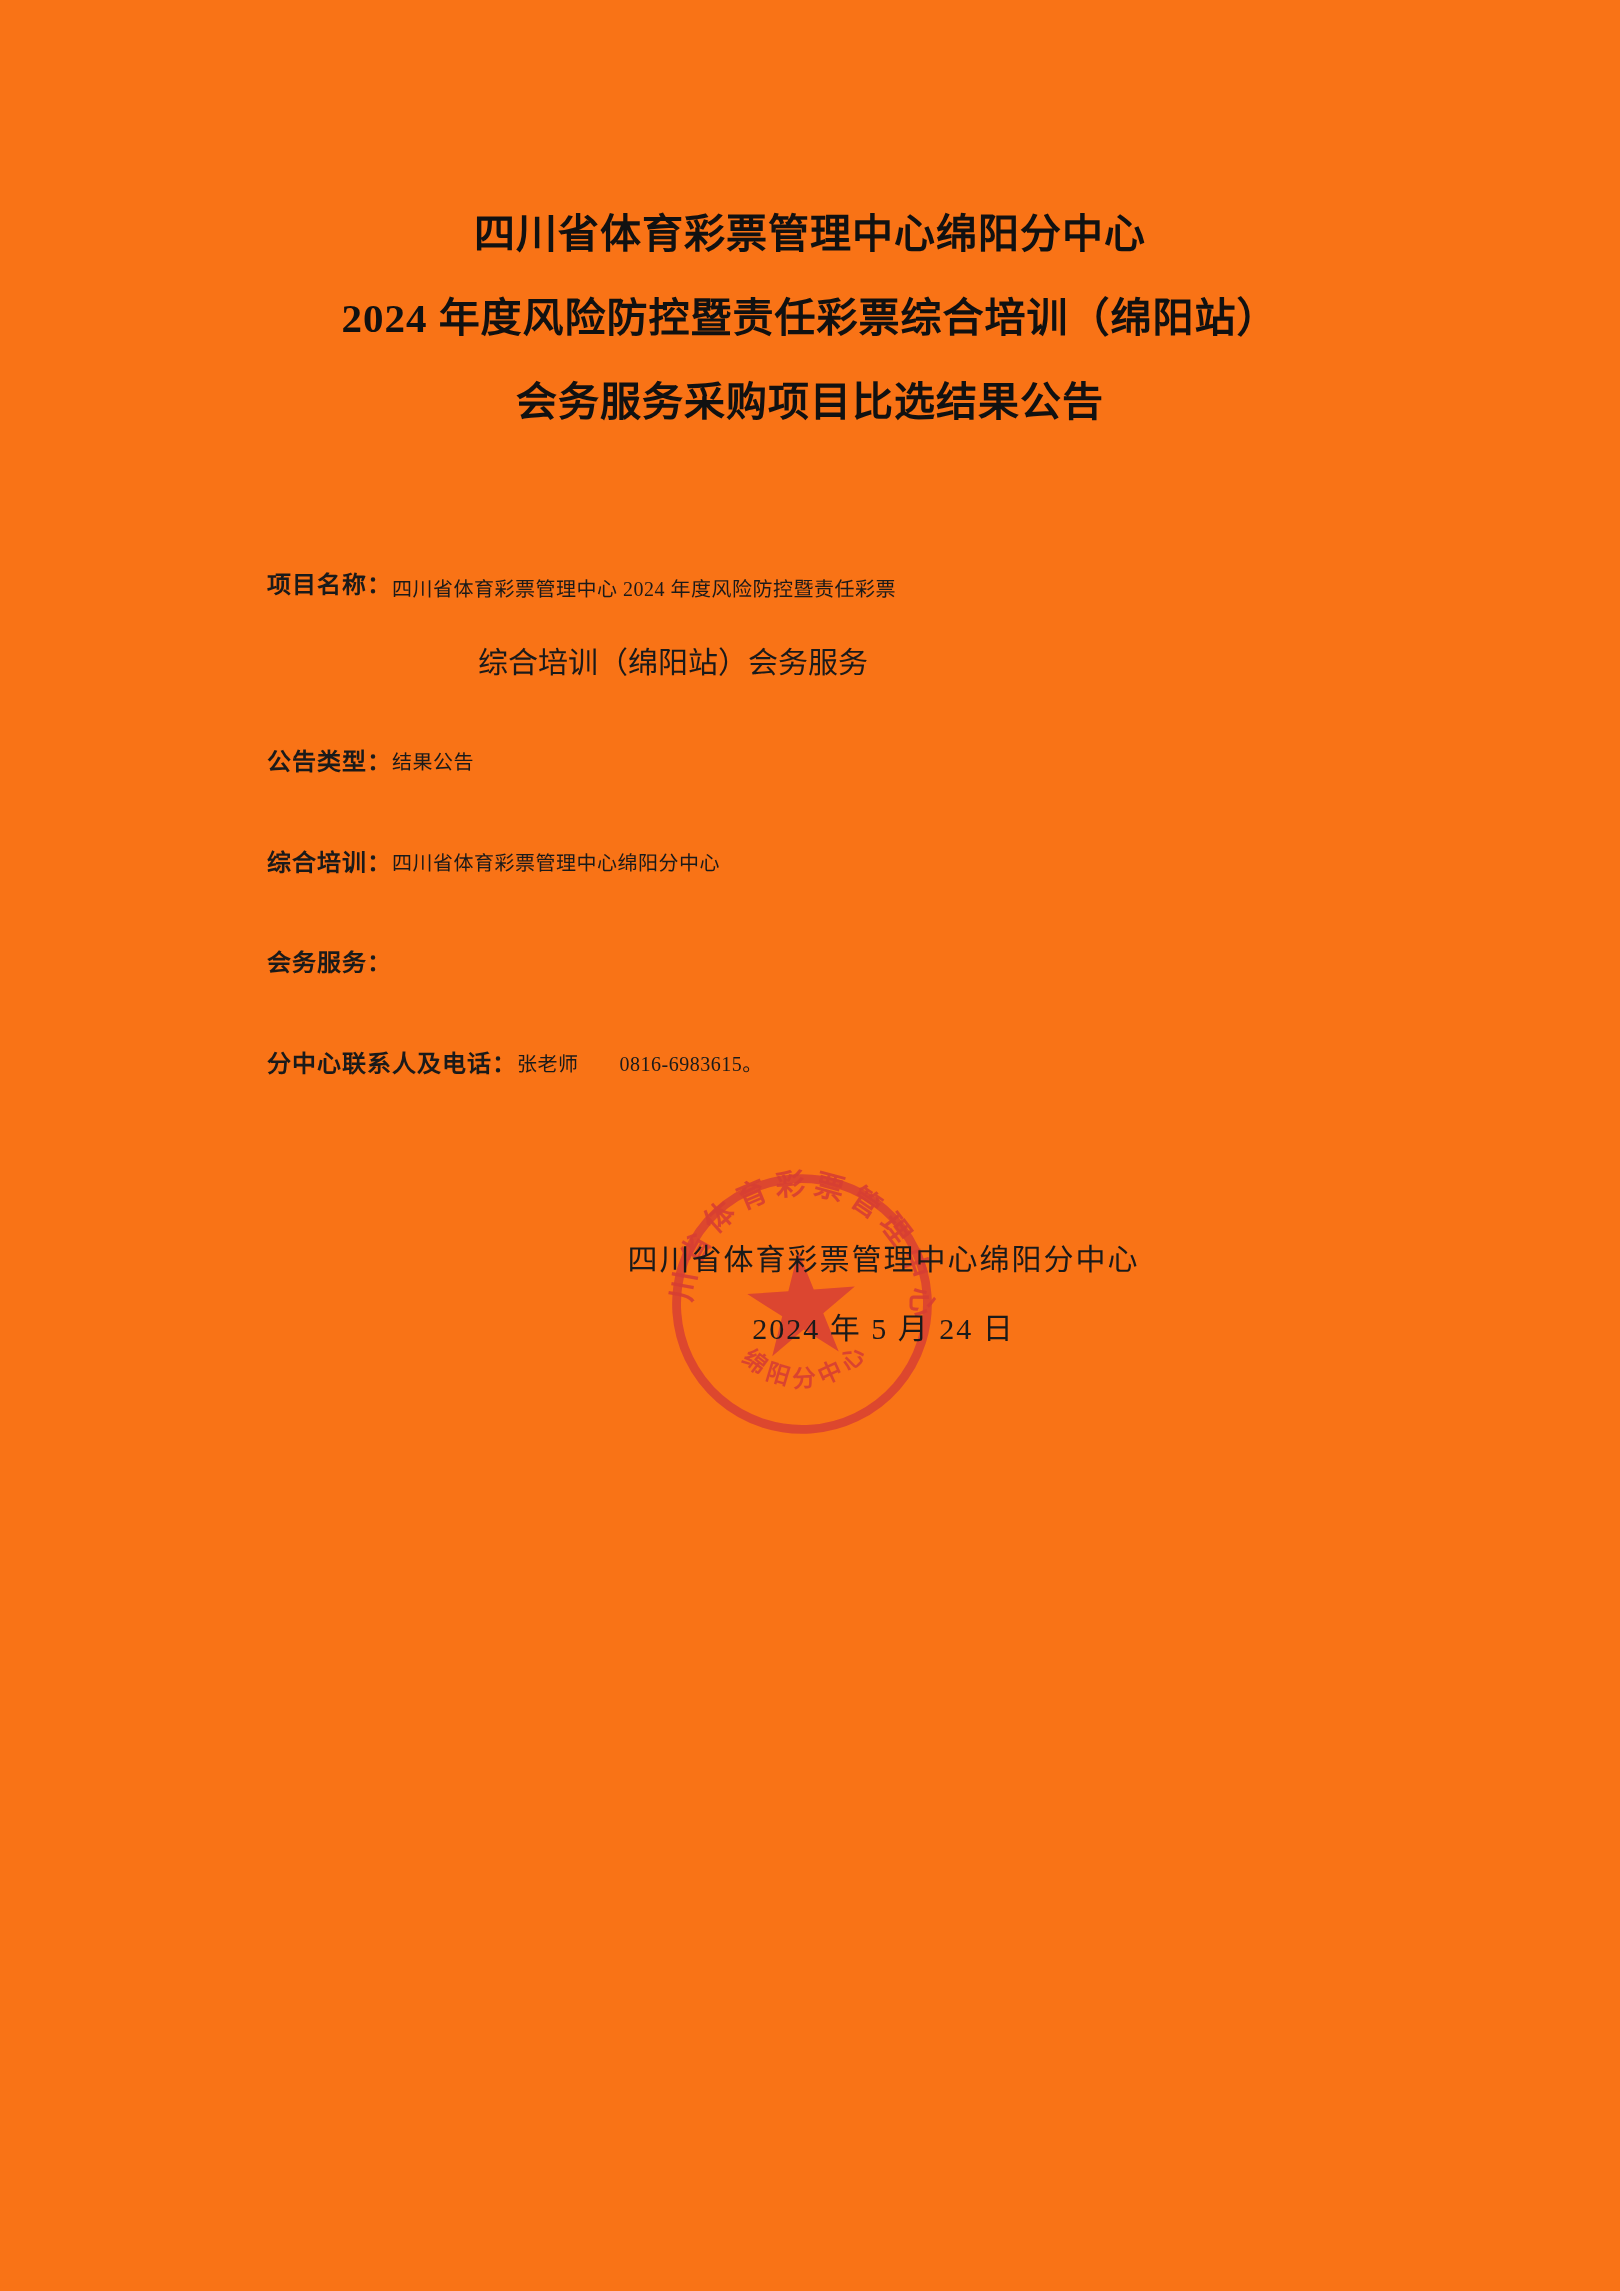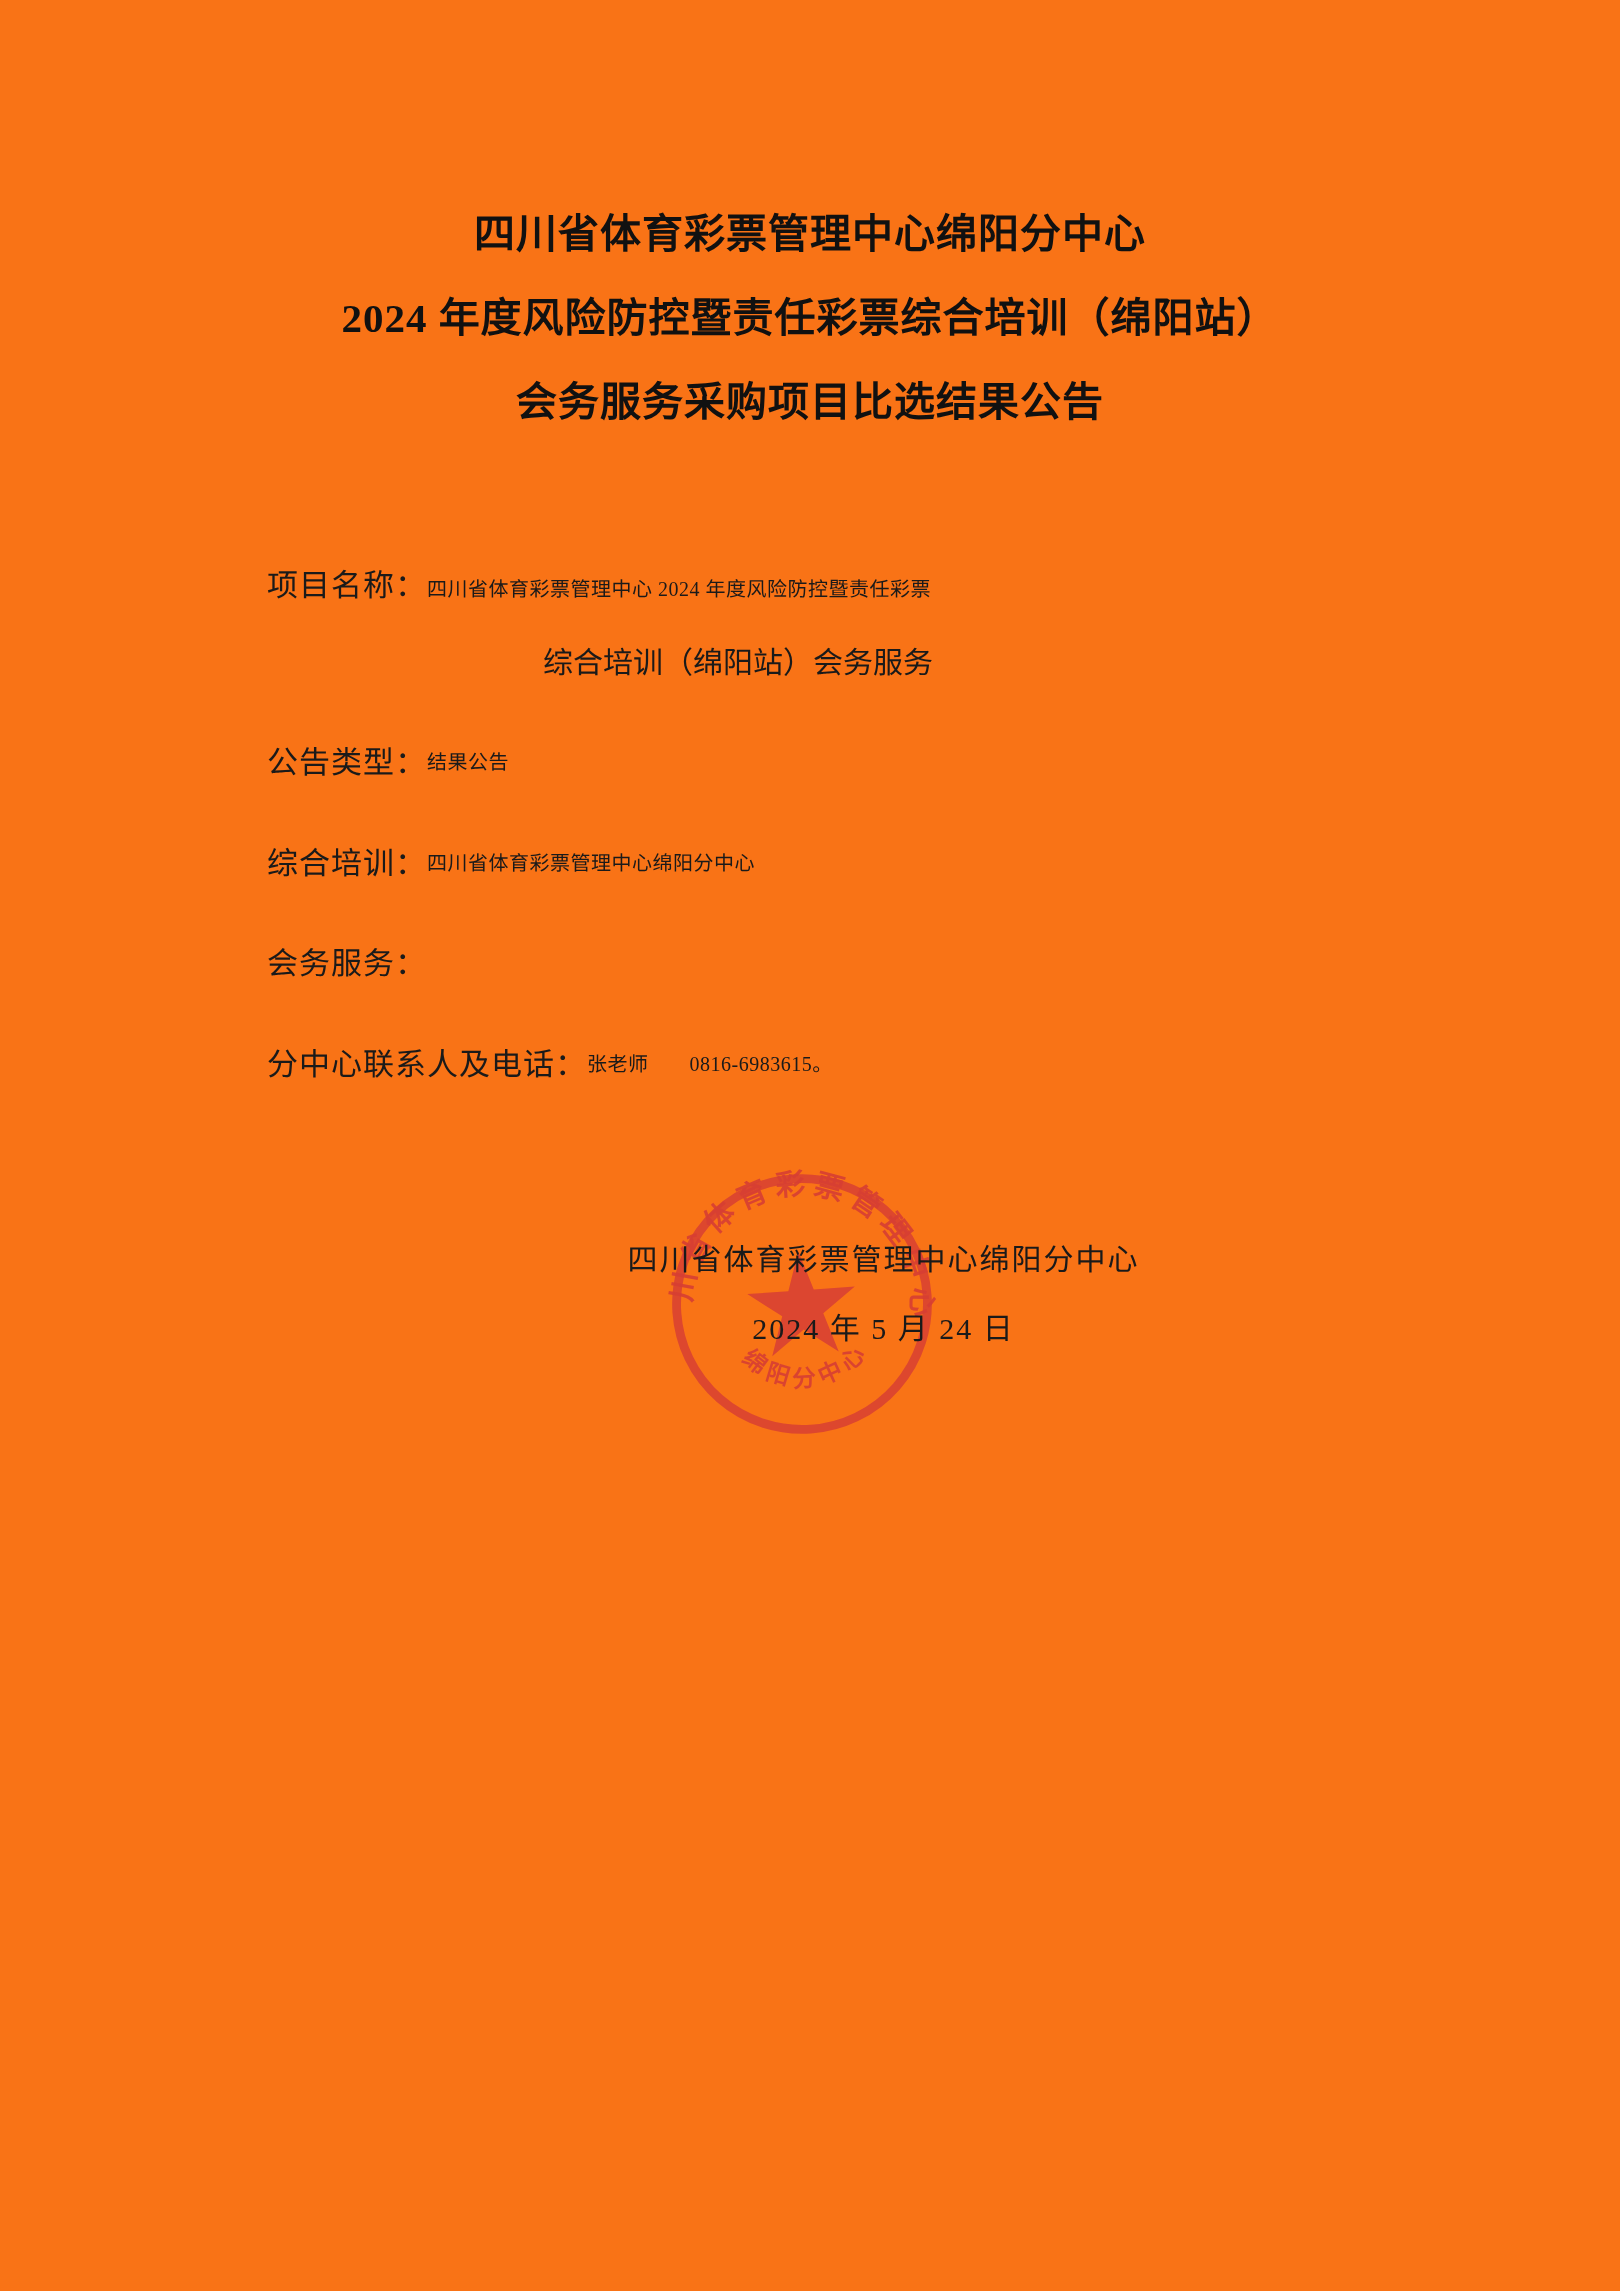--- a/index.html
+++ b/index.html
@@ -47,36 +47,36 @@
     width: 1108px;
   }
   .field-row {
     display: flex;
     align-items: flex-start;
     margin-bottom: 27.4px;
     line-height: 73px;
     font-size: 31px;
   }
   .field-label {
-    font-weight: normal;
+    font-weight: bold;
     white-space: nowrap;
-    font-size: 31px;
+    font-size: 24px;
     letter-spacing: 1px;
   }
   .field-value {
     font-size: 20px;
     letter-spacing: 0.5px;
     font-weight: normal;
   }
   .field-value-wrap {
     flex: 1;
   }
   .field-value-cont {
     display: block;
-    margin-left: 116px;
+    margin-left: 86px;
     font-size: 30px;
     line-height: 73px;
   }
 
   
   .signature {
     position: absolute;
     top: 1225px;
     left: 0;
     width: 100%;

